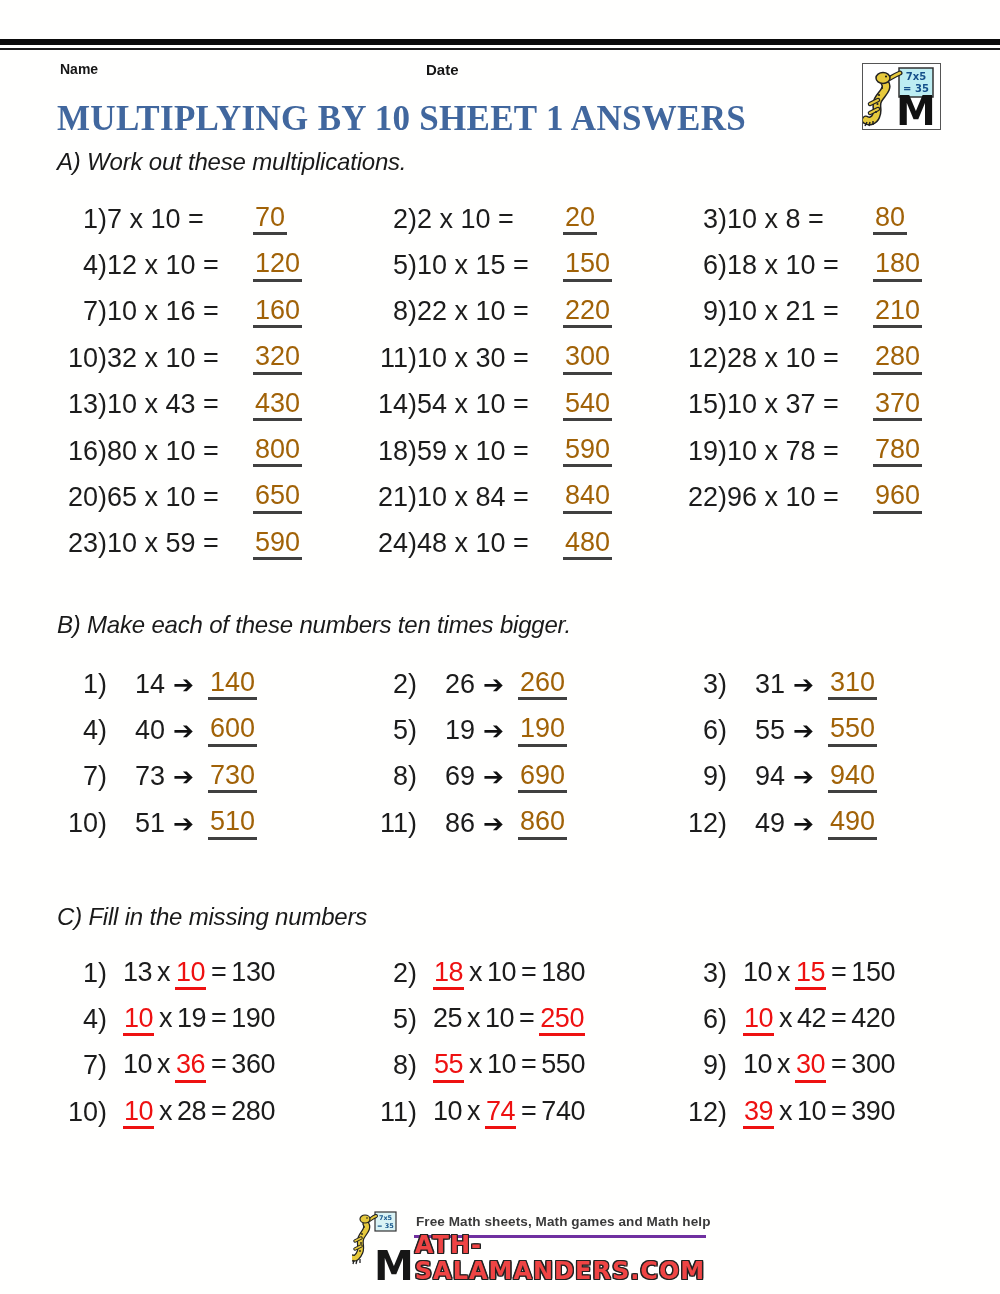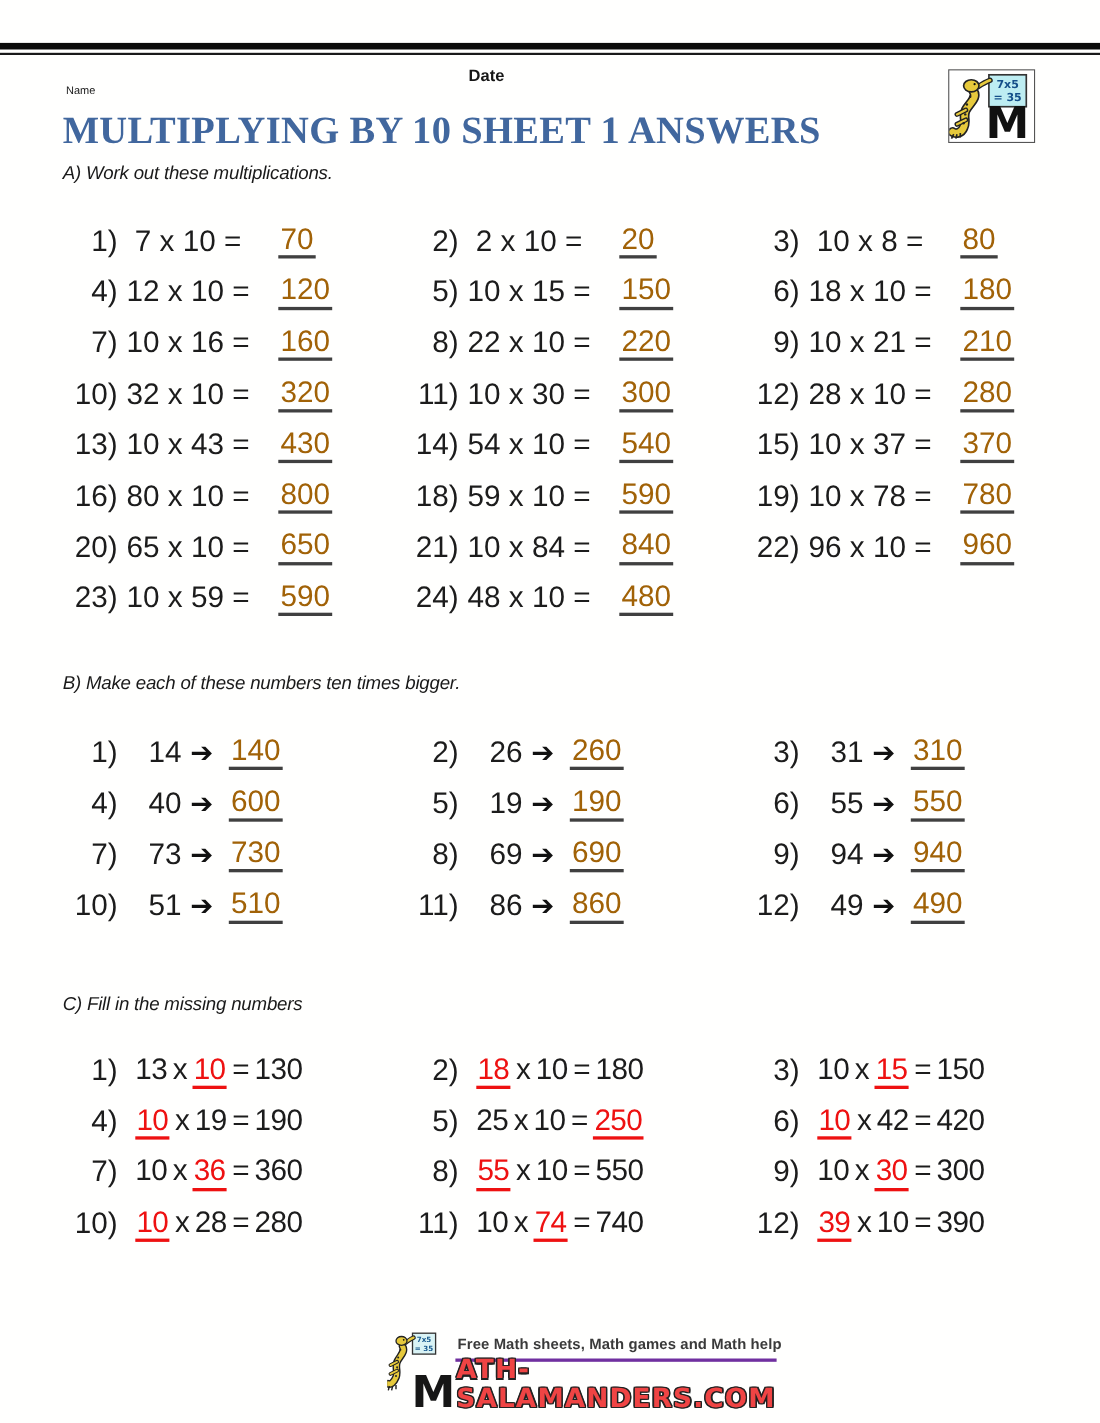--- a/index.html
+++ b/index.html
@@ -2,39 +2,39 @@
 <html><head>
 <meta charset="utf-8">
 <style>
   html,body{margin:0;padding:0;background:#ffffff;}
   .page{position:relative;width:1000px;height:1294px;background:#fffffe;overflow:hidden;
         font-family:"Liberation Sans",sans-serif;color:#1b1b1b;}
   
   .rule-thick{position:absolute;left:0;top:39px;width:1000px;height:6px;background:#0b0b0b;}
   .rule-thin{position:absolute;left:0;top:48px;width:1000px;height:2px;background:#1a1a1a;}
   
-  .name-label{position:absolute;left:60px;top:61px;font-size:10px;font-weight:400;color:#161616;margin-top:16px;}
+  .name-label{position:absolute;left:60px;top:61px;font-size:14px;font-weight:700;color:#161616;}
   .date-label{position:absolute;left:426px;top:61px;font-size:15px;font-weight:600;color:#161616;}
   .logo-box{position:absolute;left:862px;top:63px;width:79px;height:67px;background:#ffffff;
             border:1.5px solid #555;box-sizing:border-box;}
   .page-title{position:absolute;left:57px;top:100px;font-family:"Liberation Serif",serif;
               font-weight:600;font-size:35px;line-height:1.1;color:#41679E;letter-spacing:.3px;}
-  .sec-heading{position:absolute;font-size:17px;font-style:italic;color:#1a1a1a;letter-spacing:-.2px;}
+  .sec-heading{position:absolute;font-size:24px;font-style:italic;color:#1a1a1a;letter-spacing:-.2px;}
   .head-a{left:57px;top:148px;}
   .head-b{left:57px;top:611px;}
   .head-c{left:57px;top:903px;}
   
   .grid{position:absolute;left:55px;display:grid;grid-template-columns:repeat(3,310px);
         grid-auto-rows:46.4px;}
   .grid-a{top:196px;}
   .grid-b{top:661px;}
   .grid-c{top:950px;}
   .cell{display:flex;align-items:center;font-size:27px;color:#1c1c1c;}
   .num{width:52px;text-align:right;flex:none;}
-  .expr{width:128px;text-align:center;flex:none;}
+  .expr{width:128px;text-align:left;flex:none;}
   .ans{margin-left:18px;color:#a16207;border-bottom:3px solid #404040;
        line-height:1.05;padding:0 2px 1px 2px;display:inline-block;}
   .val{width:58px;text-align:right;flex:none;}
   .arrow{margin-left:8px;font-family:"DejaVu Sans",sans-serif;font-weight:bold;
          font-size:25px;color:#111;flex:none;}
   .ansb{margin-left:14px;}
   .cexpr{margin-left:16px;letter-spacing:-.5px;word-spacing:-2px;white-space:pre;}
   .miss{color:#EE1111;border-bottom:3px solid #EE1111;line-height:1.05;
         padding:0 1px 1px 1px;display:inline-block;text-align:right;}
   

